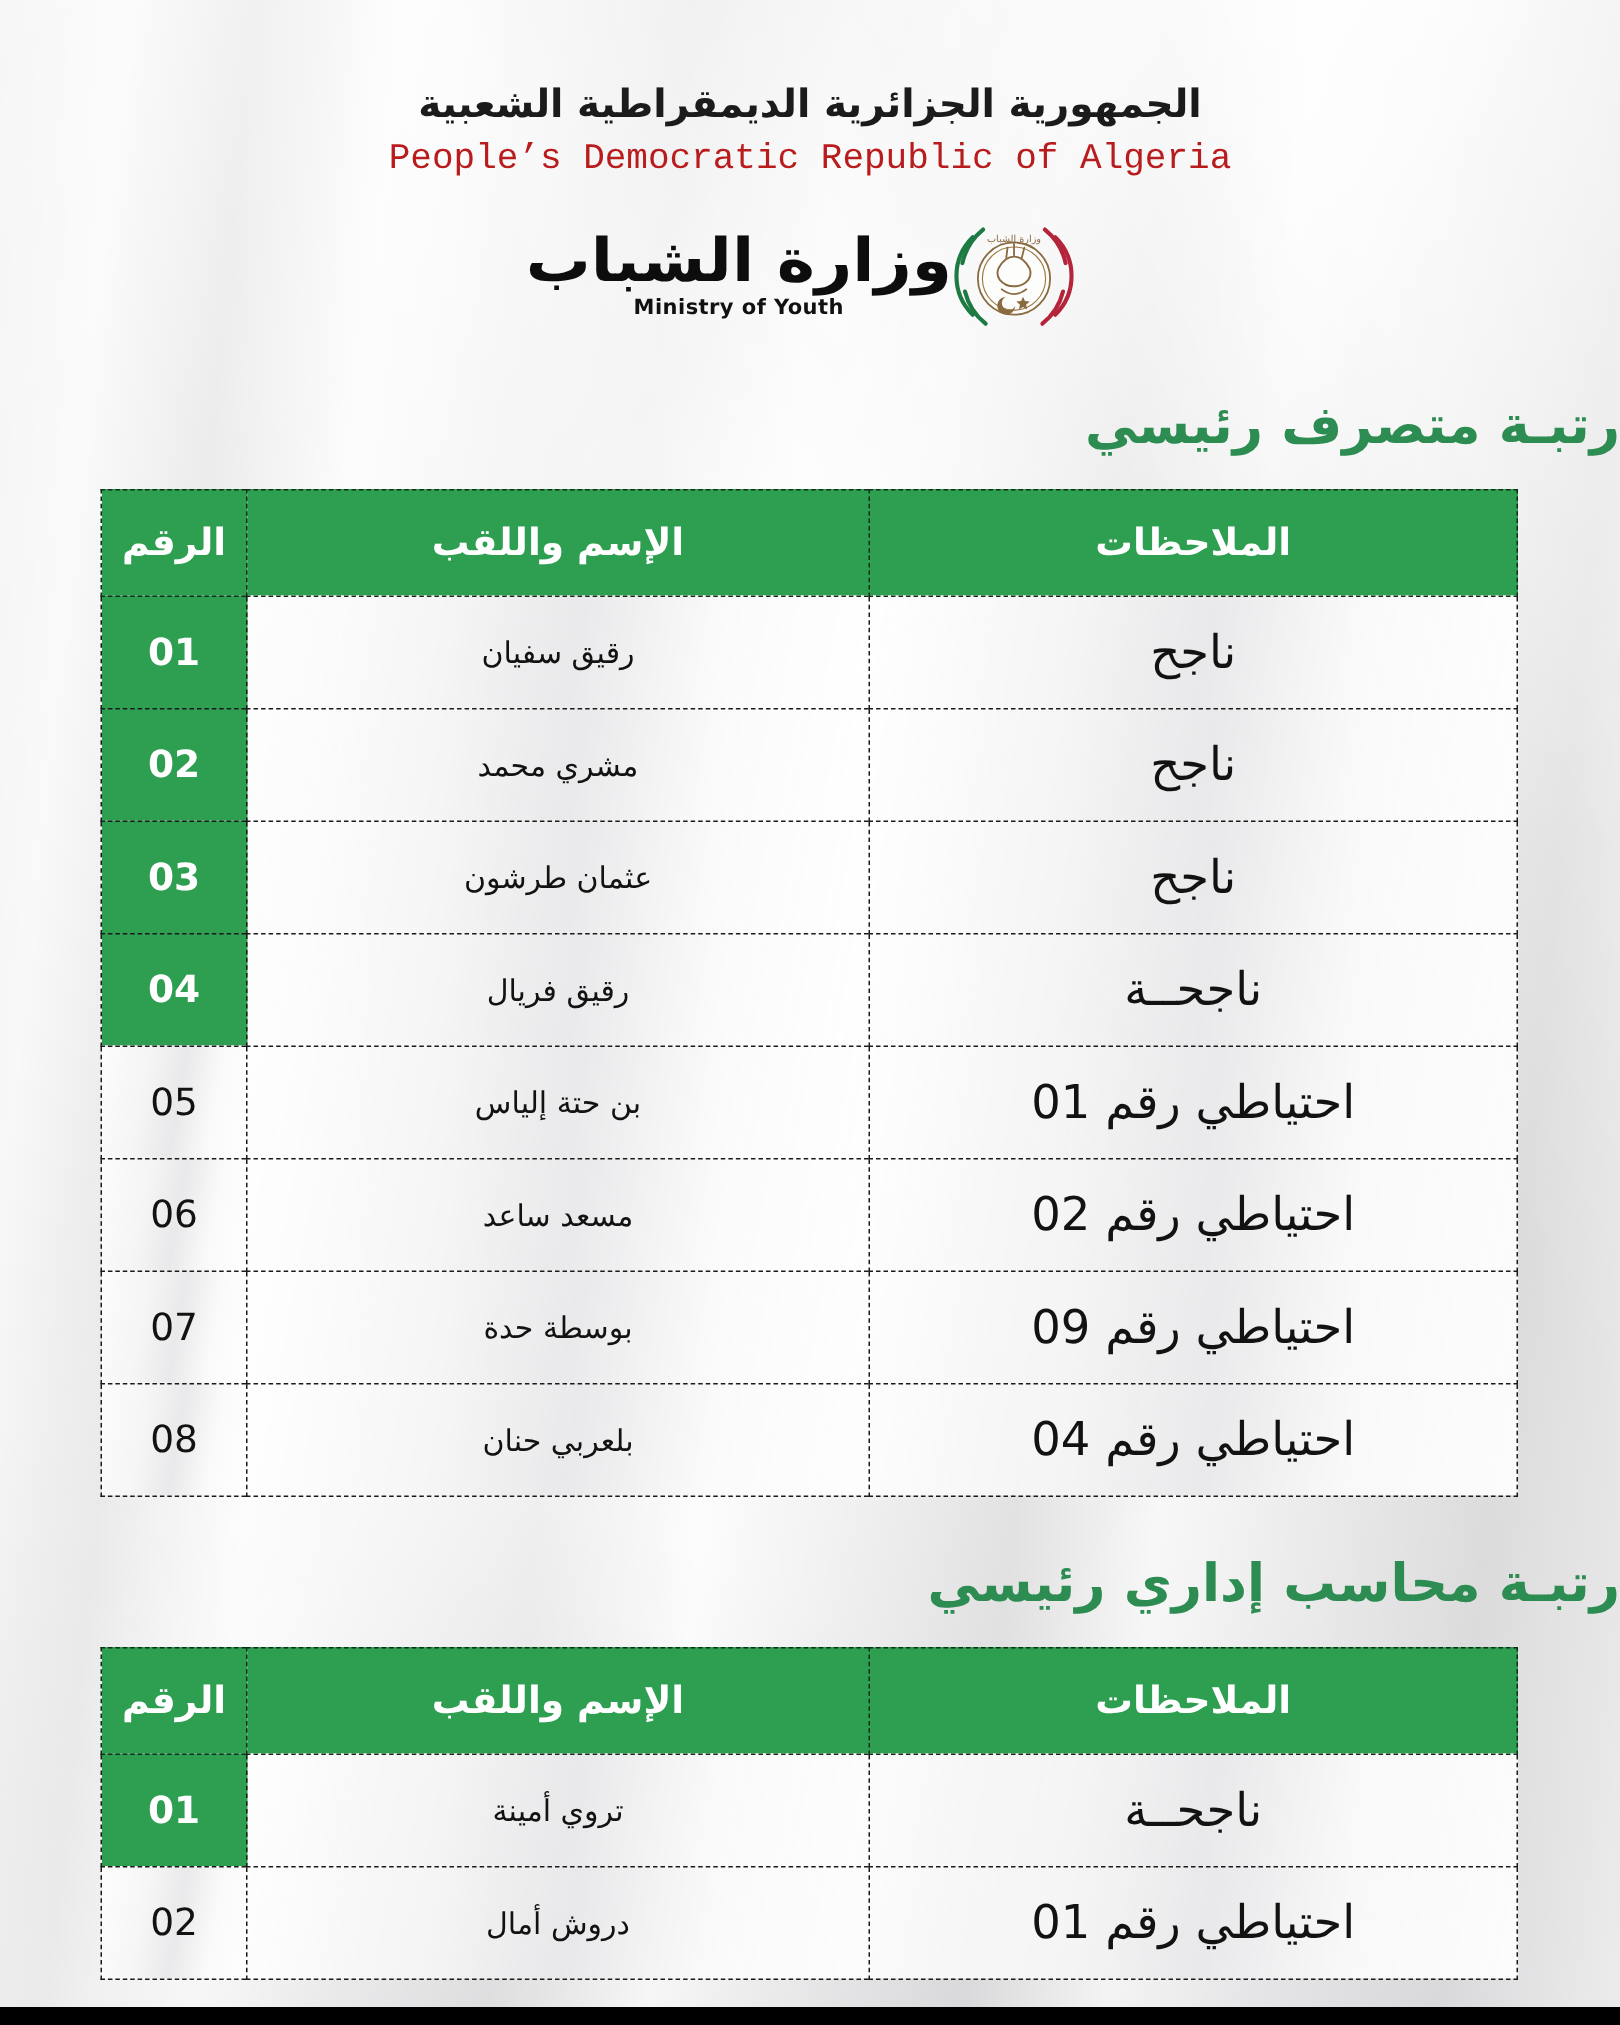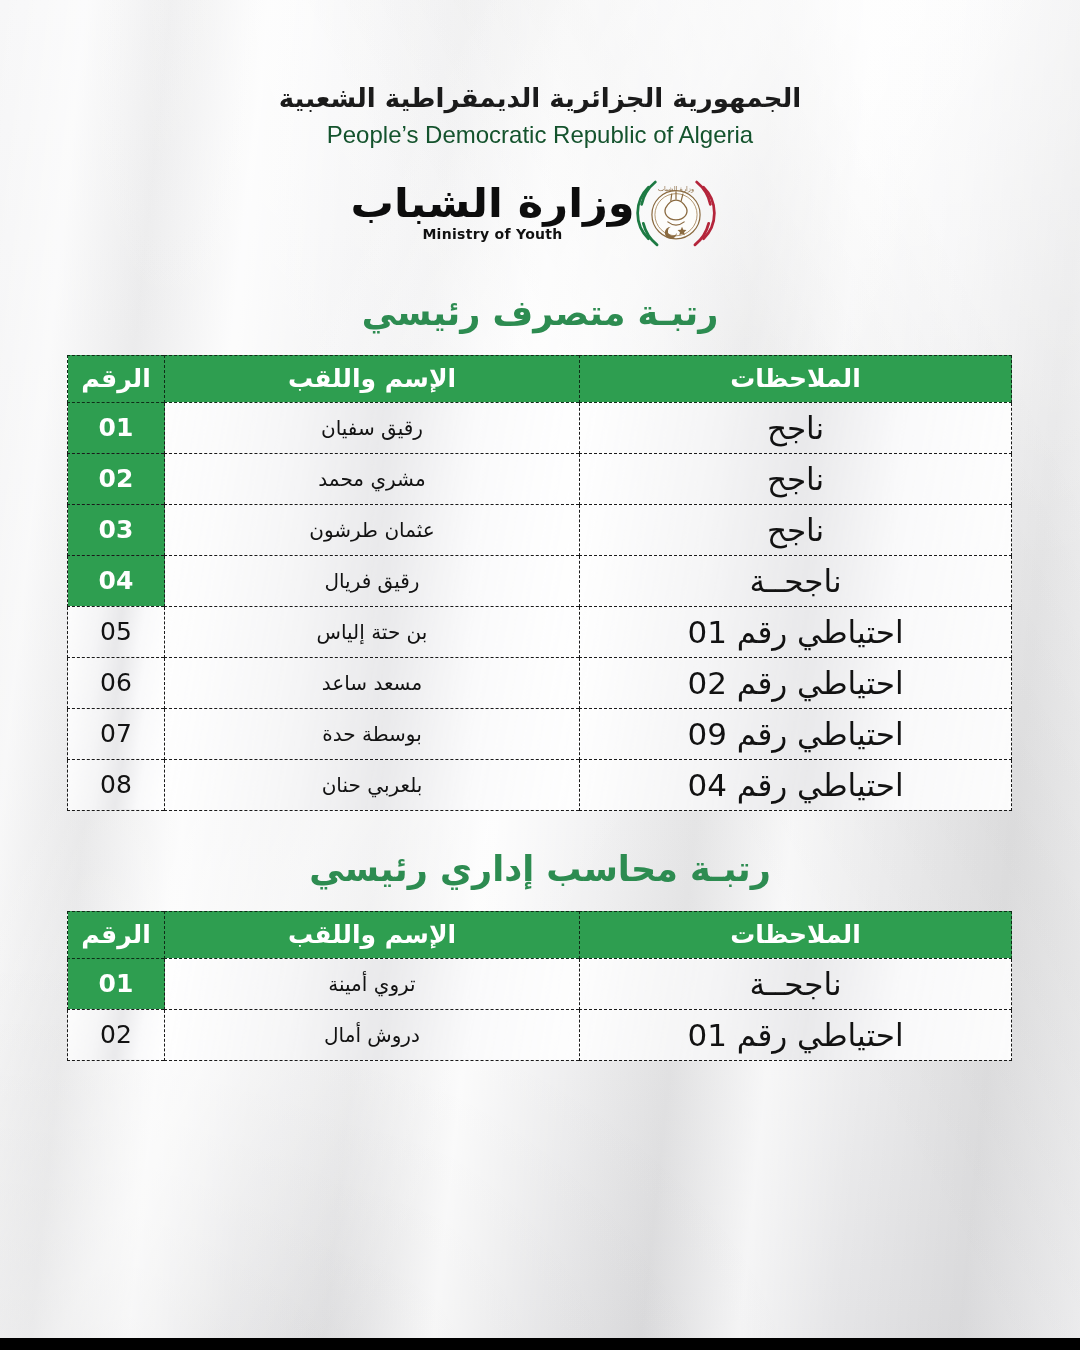--- a/index.html
+++ b/index.html
@@ -47,38 +47,37 @@
       linear-gradient(118deg, rgba(255,255,255,0) 30%, rgba(255,255,255,0.55) 44%, rgba(255,255,255,0) 58%),
       linear-gradient(62deg, rgba(0,0,0,0) 55%, rgba(0,0,0,0.030) 68%, rgba(0,0,0,0) 80%),
       radial-gradient(120% 60% at 78% 8%, rgba(255,255,255,0.55), rgba(255,255,255,0) 60%),
       radial-gradient(90% 45% at 14% 96%, rgba(0,0,0,0.04), rgba(0,0,0,0) 65%);
     pointer-events: none;
   }
 
   .content {
     position: relative;
     z-index: 2;
-    margin-top: 28px;
   }
 
   
   .hdr { text-align: center; padding-top: 56px; }
   .hdr-ar {
     font-size: 26px;
     font-weight: bold;
     color: #1b1b1b;
     letter-spacing: 0px;
     line-height: 1.15;
   }
   .hdr-en {
     font-size: 24px;
-    color: #14532d;
+    color: #b91c1c;
     margin-top: 7px;
     direction: ltr;
-    font-family: Liberation Sans, sans-serif;
+    font-family: Liberation Mono, monospace;
   }
 
   
   .logo-row {
     margin-top: 18px;
     display: flex;
     flex-direction: row-reverse;
     align-items: center;
     justify-content: center;
     gap: 9px;
@@ -98,21 +97,21 @@
     font-weight: bold;
     color: #111;
     direction: ltr;
     margin-top: 3px;
     letter-spacing: .3px;
   }
   .emblem { width: 86px; height: 86px; }
 
   
   .section-title {
-    text-align: center;
+    text-align: right;
     font-size: 35px;
     font-weight: bold;
     color: #2d8c51;
     margin: 34px 0 22px 0;
     letter-spacing: 0px;
   }
   .section-title.second { margin-top: 38px; }
 
   
   .tbl-wrap { padding: 0 68px; }
@@ -126,21 +125,21 @@
   table.rank col.c-name  { width: 415px; }
   table.rank col.c-notes { width: 432px; }
 
   table.rank th, table.rank td {
     border: 1px dashed #1a1a1a;
     text-align: center;
     vertical-align: middle;
     font-size: 25px;
     color: #121212;
     height: 50px;
-    padding: 0 4px;
+    padding: 12px 4px;
     background:
       linear-gradient(100deg, rgba(255,255,255,0.85) 0%, rgba(246,246,247,0.92) 30%,
                                rgba(232,232,234,0.9) 52%, rgba(250,250,251,0.95) 74%,
                                rgba(255,255,255,0.9) 100%);
   }
   table.rank thead th {
     background: #2e9e50;
     color: #ffffff;
     font-weight: bold;
     font-size: 25px;

